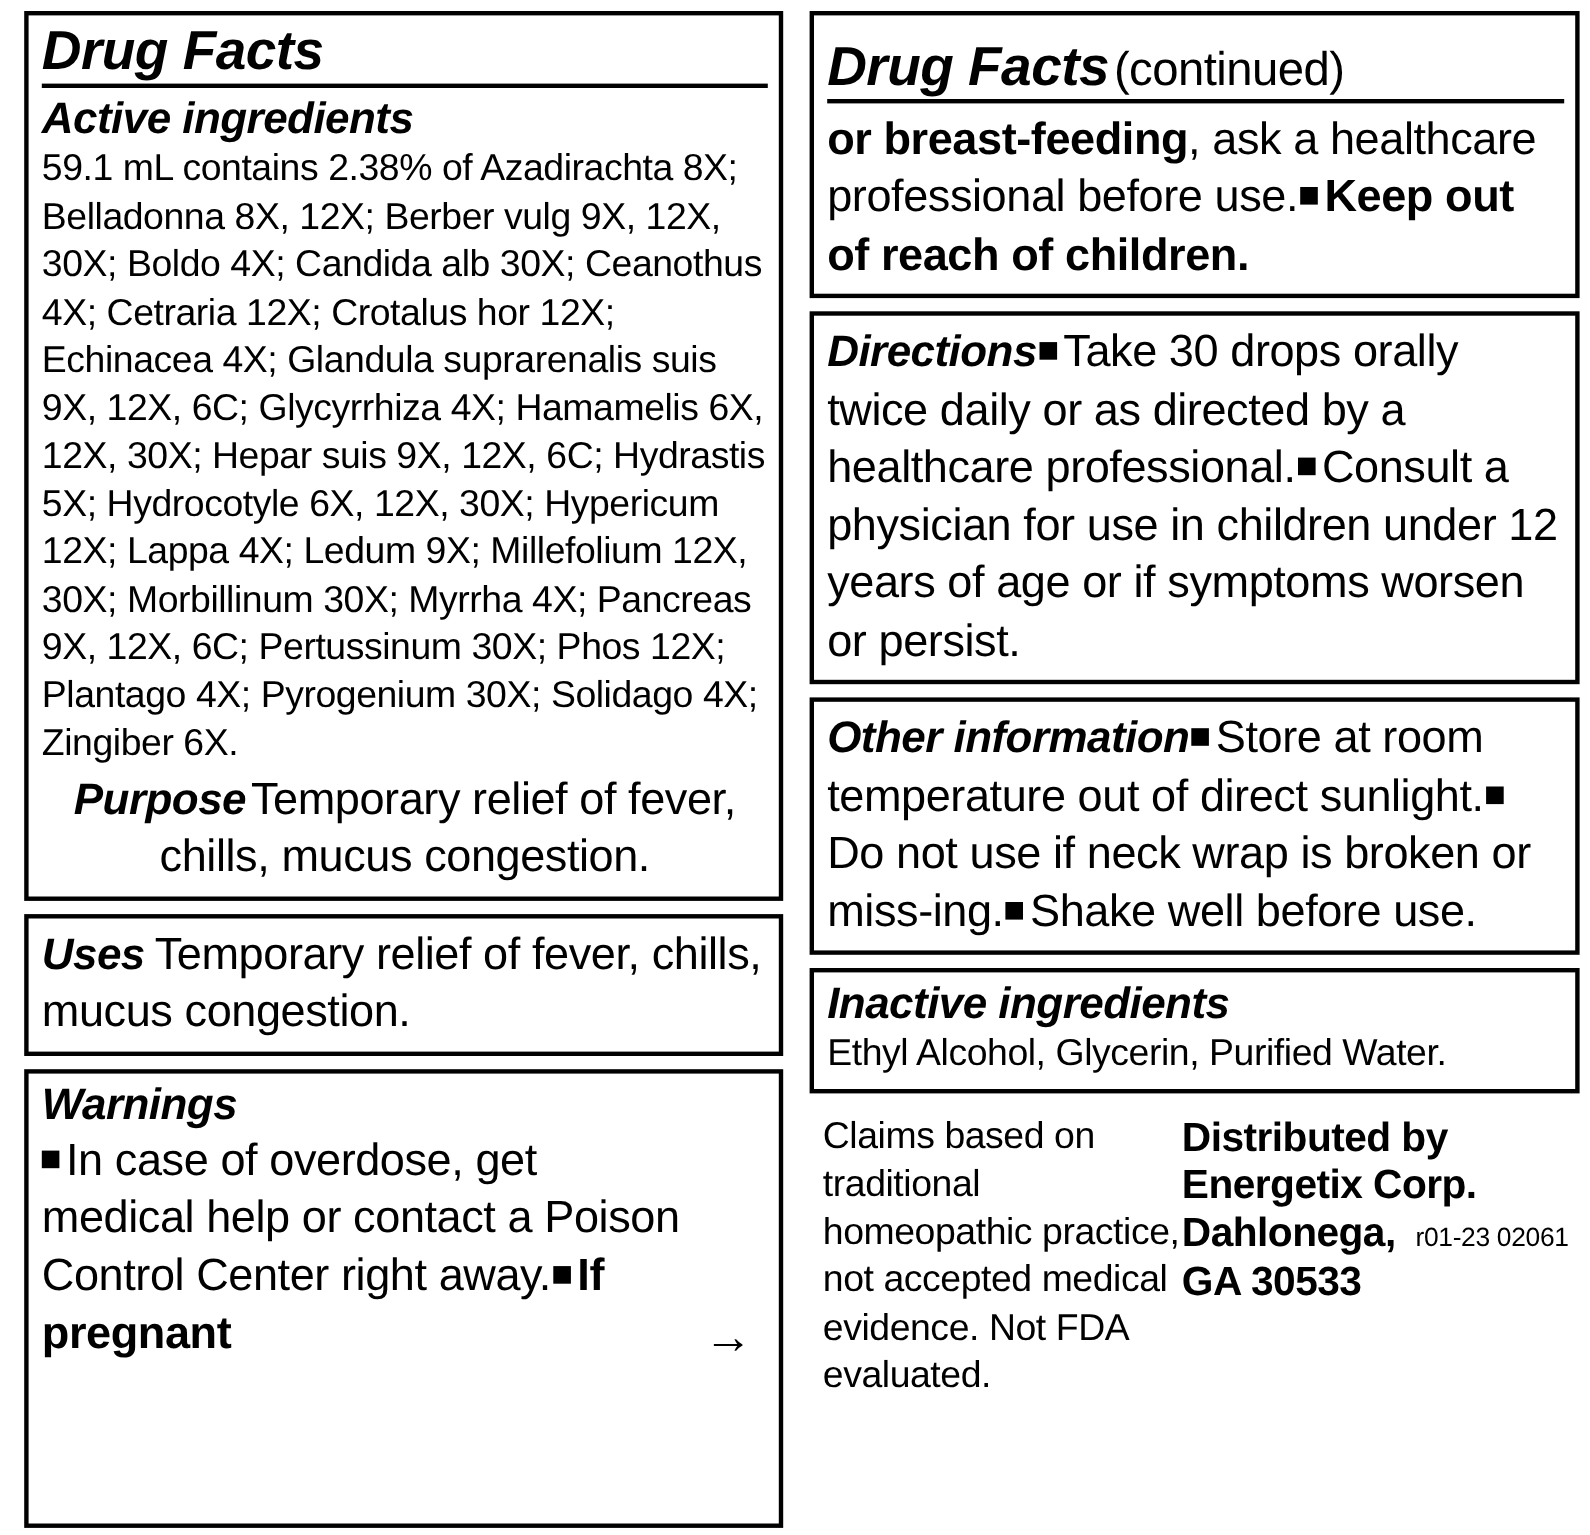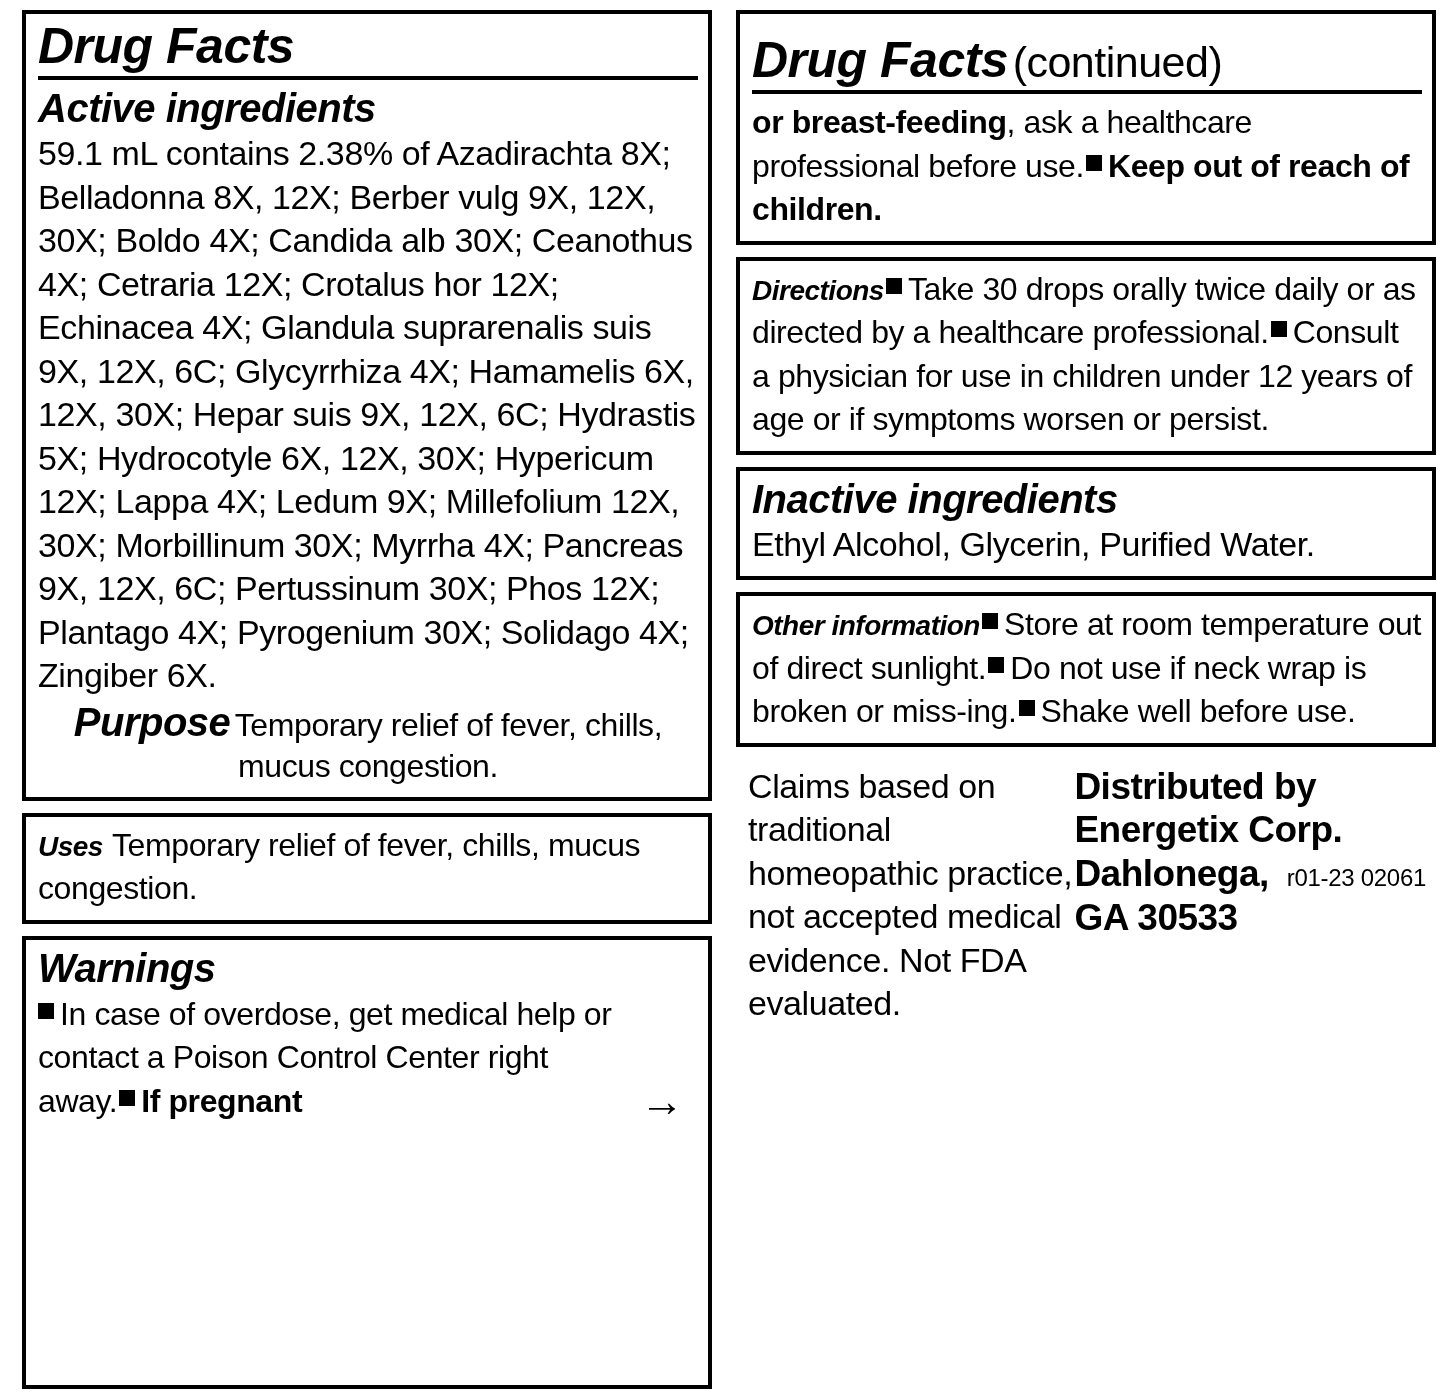--- a/index.html
+++ b/index.html
@@ -62,21 +62,21 @@
     margin: 4px 0 6px 0;
     height: 0;
   }
   .title-cont {
     font-size: 43px;
     font-style: normal;
     font-weight: normal;
     letter-spacing: -0.5px;
   }
   .h-section {
-    font-size: 28px;
+    font-size: 40px;
     font-style: italic;
     font-weight: bold;
     line-height: 1.06;
     letter-spacing: -0.5px;
     display: inline;
   }
   .h-section-block {
     font-size: 40px;
     font-style: italic;
     font-weight: bold;
@@ -84,21 +84,21 @@
     letter-spacing: -0.5px;
     margin: 0 0 2px 0;
   }
   .body-text {
     font-size: 34px;
     line-height: 1.28;
     letter-spacing: -0.4px;
     margin: 0;
   }
   .body-inline {
-    font-size: 32px;
+    font-size: 41px;
     line-height: 1.28;
     letter-spacing: -0.4px;
     display: inline;
   }
   .bold {
     font-weight: bold;
   }
   .purpose-line {
     text-align: center;
     margin-top: 2px;
@@ -214,28 +214,28 @@
       </p>
     </div>
 
     <div class="box" style="flex:0 0 auto;">
       <p class="body-text">
         <span class="h-section">Directions</span><span class="sq"></span><span class="body-inline">Take 30 drops orally twice daily or as directed by a healthcare professional.</span><span class="sq"></span><span class="body-inline">Consult a physician for use in children under 12 years of age or if symptoms worsen or persist.</span>
       </p>
     </div>
 
     <div class="box" style="flex:0 0 auto;">
+      <p class="body-text">
+        <span class="h-section">Other information</span><span class="sq"></span><span class="body-inline">Store at room temperature out of direct sunlight.</span><span class="sq"></span><span class="body-inline">Do not use if neck wrap is broken or miss-ing.</span><span class="sq"></span><span class="body-inline">Shake well before use.</span>
+      </p>
+    </div>
+
+    <div class="box" style="flex:0 0 auto;">
       <div class="h-section-block">Inactive ingredients</div>
       <p class="body-text">Ethyl Alcohol, Glycerin, Purified Water.</p>
-    </div>
-
-    <div class="box" style="flex:0 0 auto;">
-      <p class="body-text">
-        <span class="h-section">Other information</span><span class="sq"></span><span class="body-inline">Store at room temperature out of direct sunlight.</span><span class="sq"></span><span class="body-inline">Do not use if neck wrap is broken or miss-ing.</span><span class="sq"></span><span class="body-inline">Shake well before use.</span>
-      </p>
     </div>
 
     <div class="claims-box">
       <p class="body-text">Claims based on traditional homeopathic practice, not accepted medical evidence. Not FDA evaluated.</p>
       <div class="grow"></div>
       <div>
         <div class="dist">Distributed by Energetix Corp.</div>
         <div class="dist-row">
           <span class="dist">Dahlonega, GA 30533</span>
           <span class="rev">r01-23 02061</span>

